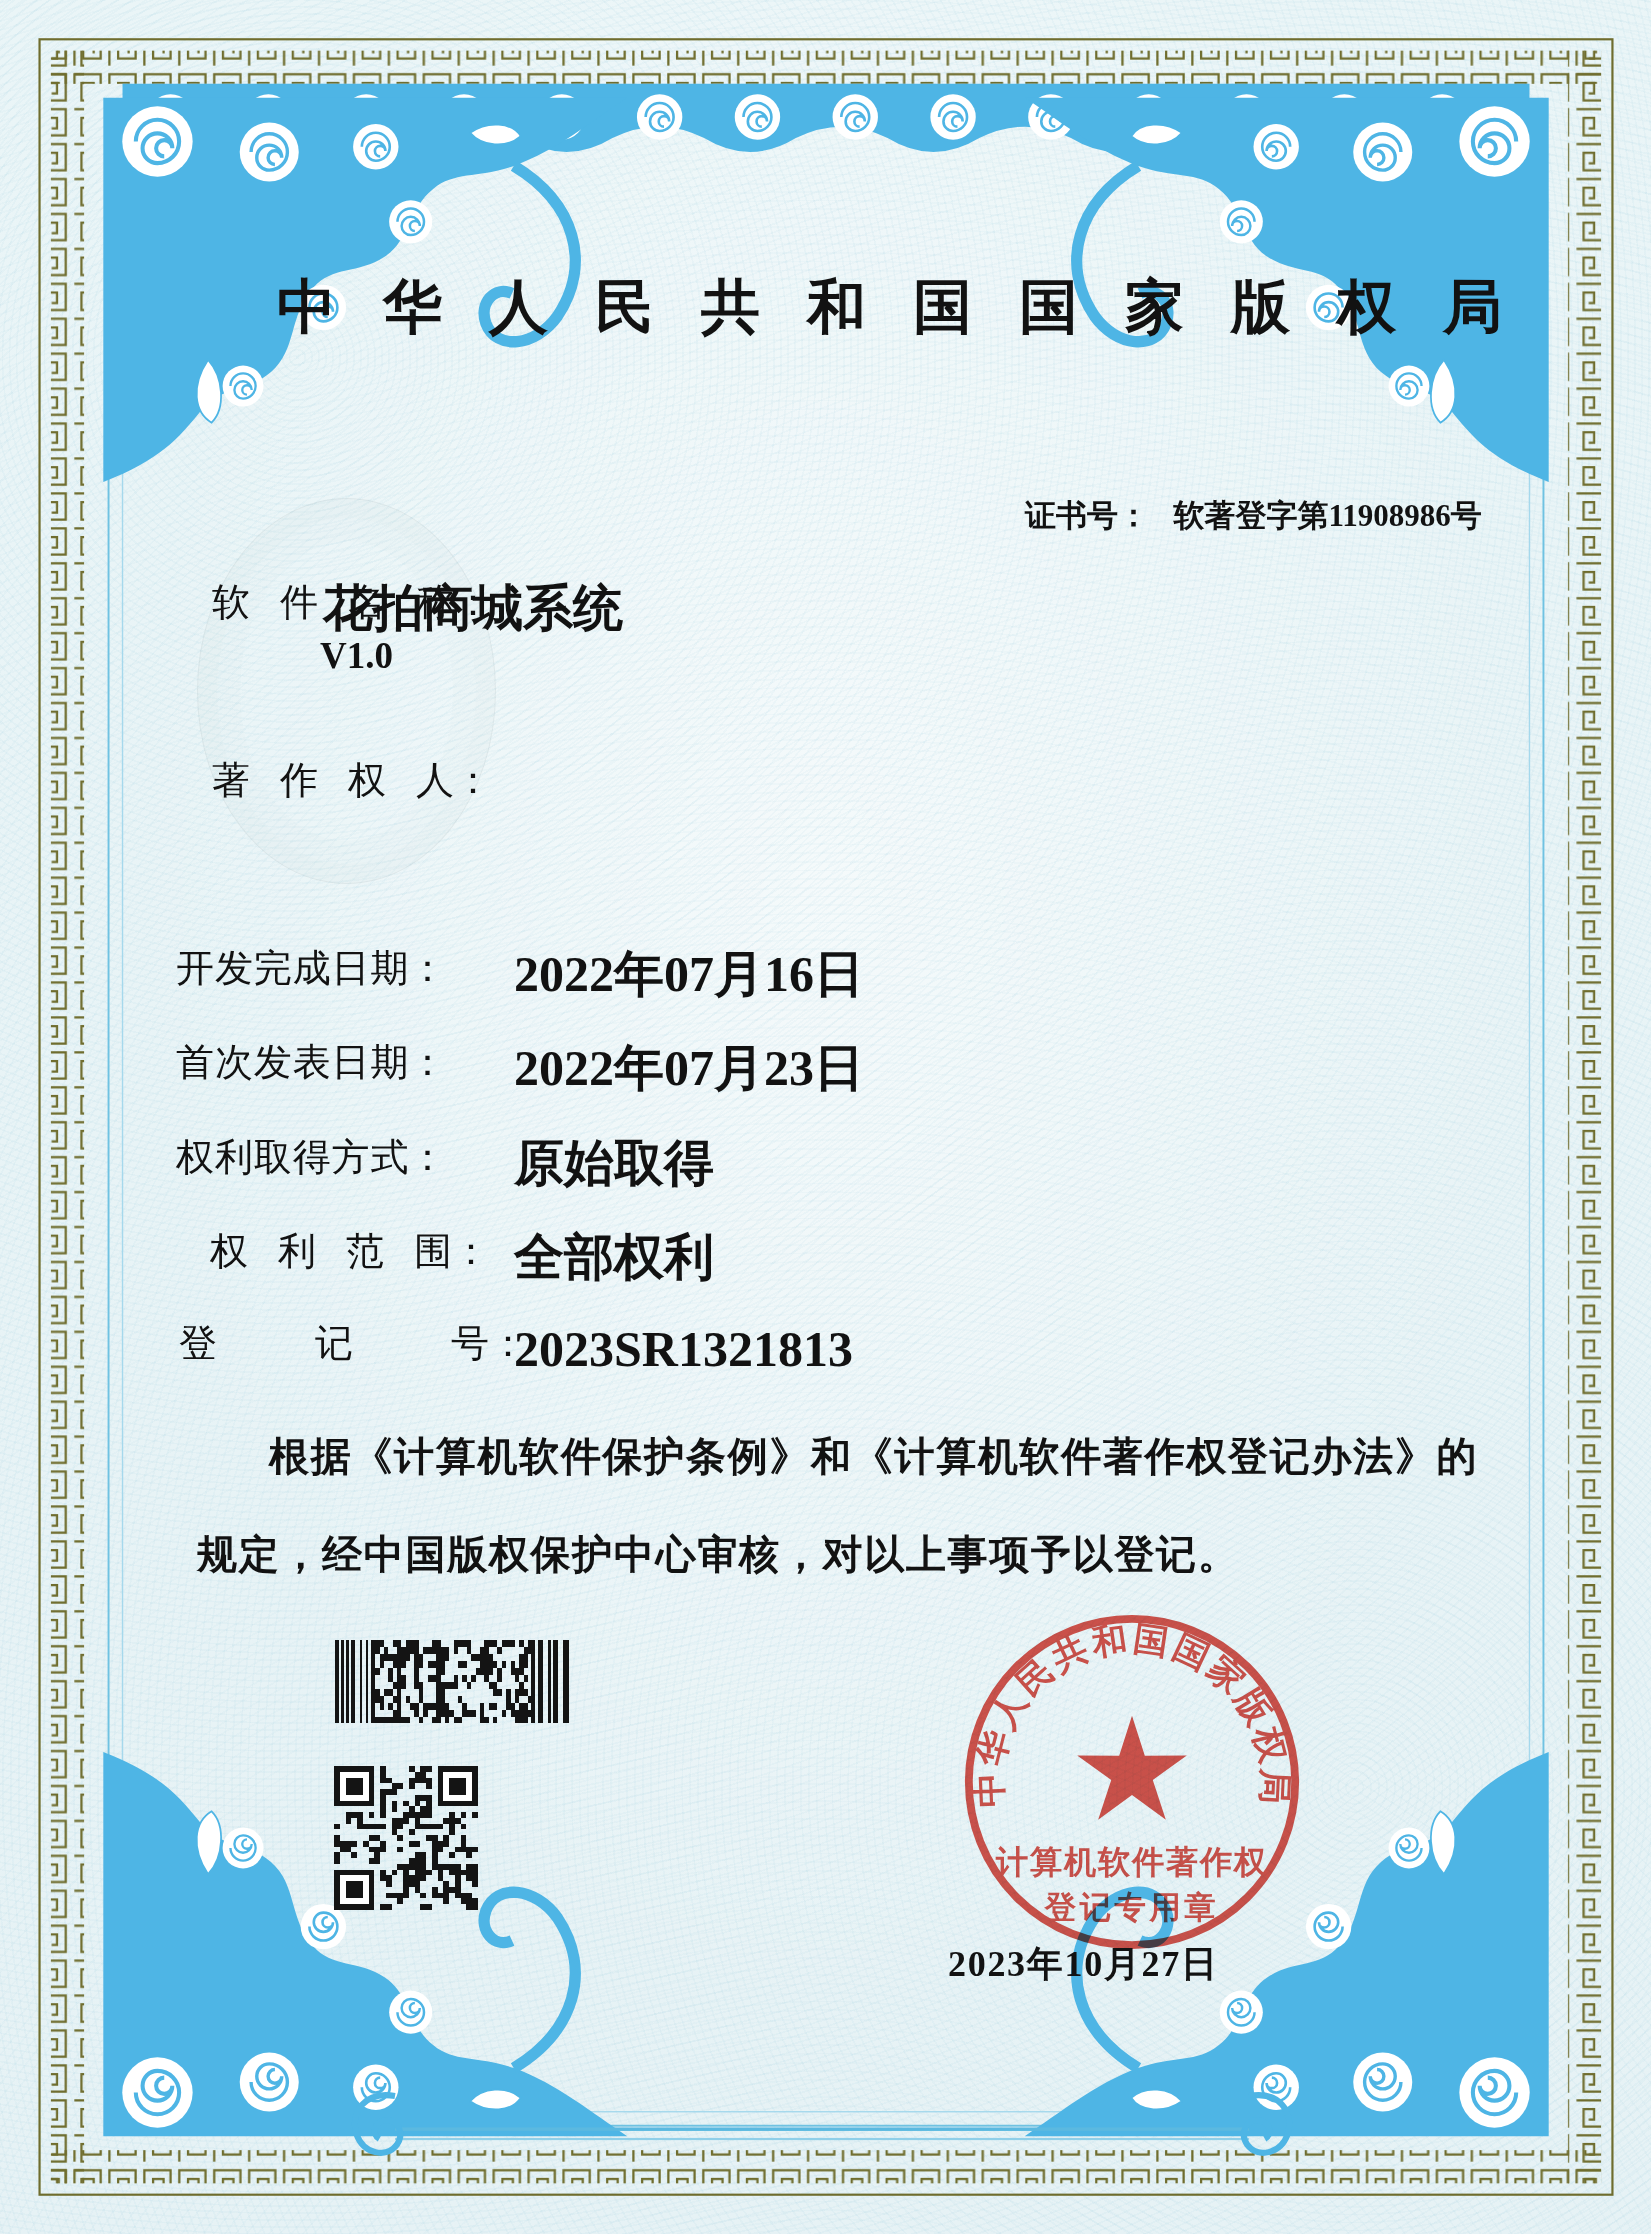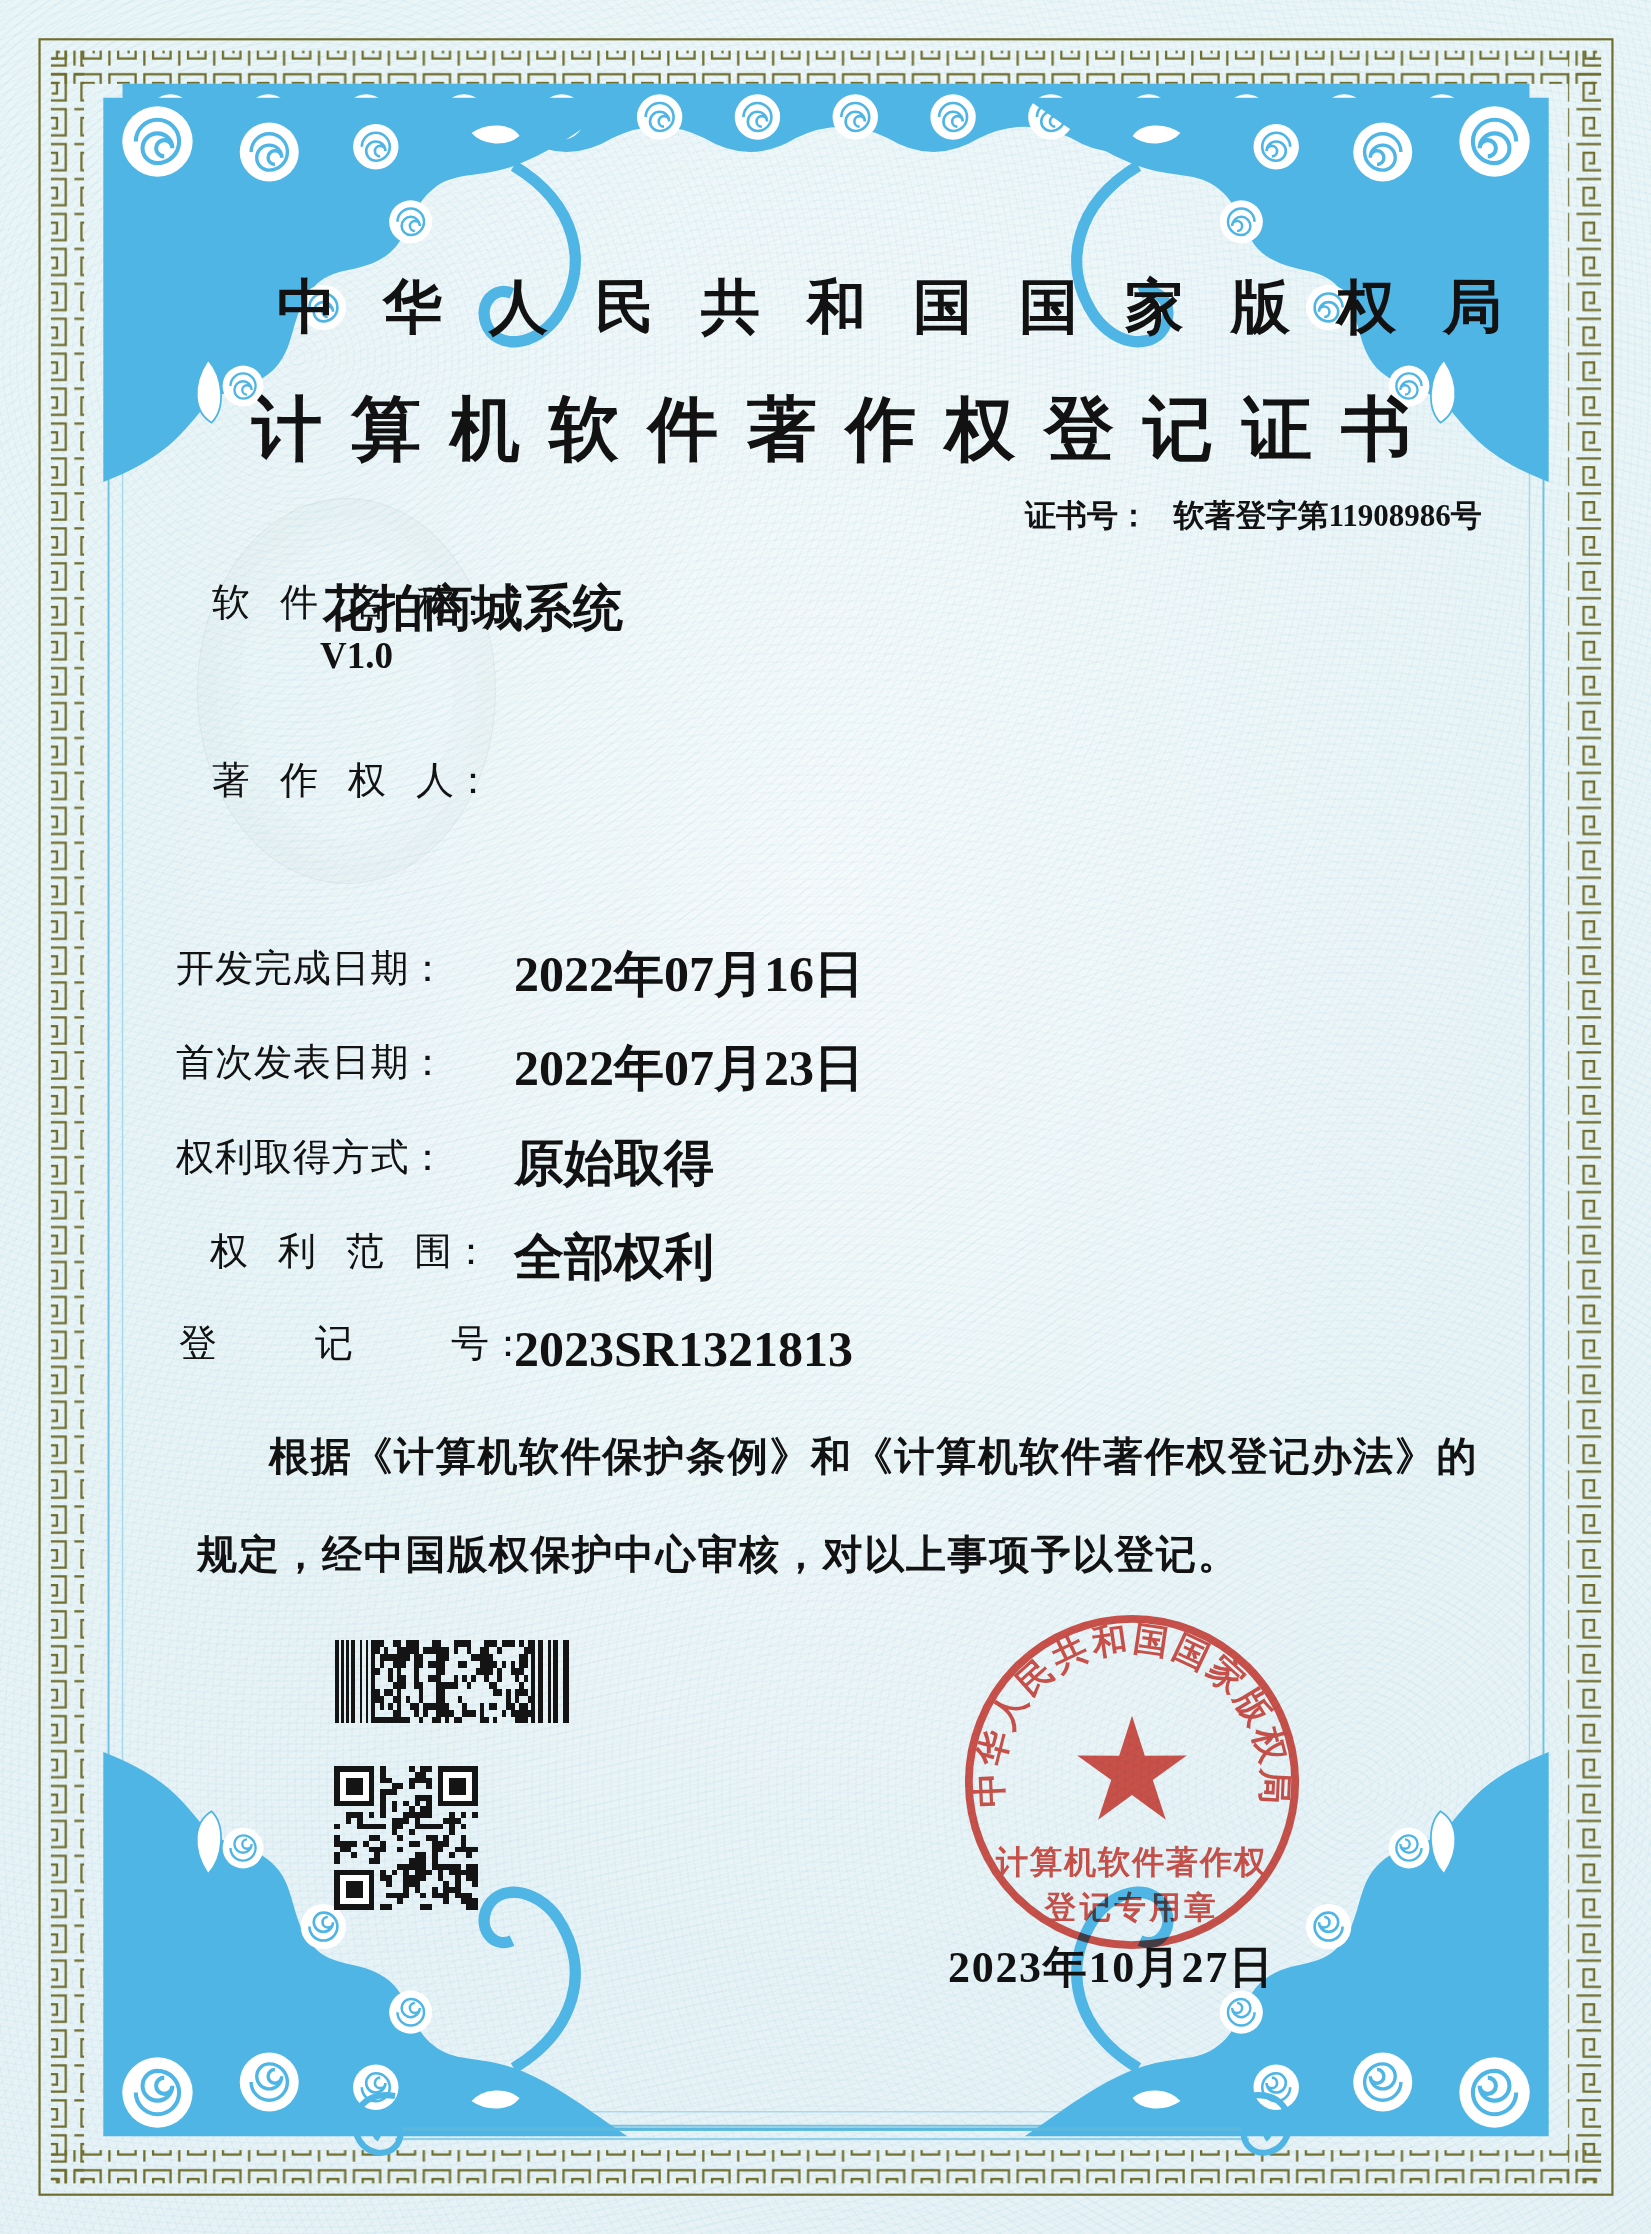--- a/index.html
+++ b/index.html
@@ -34,21 +34,21 @@
   .ls34{letter-spacing:30px;margin-right:-30px;}
   .ls112{letter-spacing:98px;margin-right:-98px;}
   .v2{position:absolute;left:320px;top:637px;font-size:37px;font-weight:700;line-height:1;}
 
   .statement{
     position:absolute;left:197px;top:1408px;width:1293px;
     font-size:40px;font-weight:700;line-height:98px;letter-spacing:1.7px;
     text-indent:72px;word-break:break-all;text-align:left;
   }
 
-  .issue-date{position:absolute;left:948px;top:1946px;font-size:44px;font-weight:700;letter-spacing:1.7px;line-height:1;}
+  .issue-date{position:absolute;left:948px;top:1946px;font-size:36px;font-weight:700;letter-spacing:1.7px;line-height:1;}
 
   .emboss{
     position:absolute;left:197px;top:498px;width:297px;height:384px;border-radius:50%;
     border:1.7px solid rgba(148,164,170,.30);
     box-shadow:inset 0 0 0 19px rgba(190,202,206,.12), inset 0 0 0 42px rgba(190,202,206,.08);
     opacity:.6;pointer-events:none;
   }
 
   .barcode{position:absolute;left:335px;top:1640px;width:234px;height:83px;}
   .qr{position:absolute;left:334px;top:1766px;width:144px;height:144px;}
@@ -127,21 +127,20 @@
       <rect x="452" y="2436" width="978" height="4" fill="#5bb9e0"></rect>
       <rect x="452" y="2448" width="978" height="2.5" fill="#8fcfe9"></rect>
       <use href="#curl" transform="translate(452,2400) scale(-1,1)"></use>
       <use href="#curl" transform="translate(1430,2400)"></use>
     </g>
   </svg>
 
   <div class="emboss"></div>
 
   <div class="title1">中华人民共和国国家版权局</div>
-  <div class="title2">计算机软件著作权登记证书</div>
 
   <div class="certno">
     <span>证书号：</span><span class="sp"></span><span>软著登字第11908986号</span>
   </div>
 
   <div class="row" style="top:583px">
     <span class="lab" style="left:212px"><span class="ls34">软件名称</span><span>：</span></span>
     <span class="val" style="left:323px">花拍商城系统</span>
   </div>
   <div class="v2">V1.0</div>

